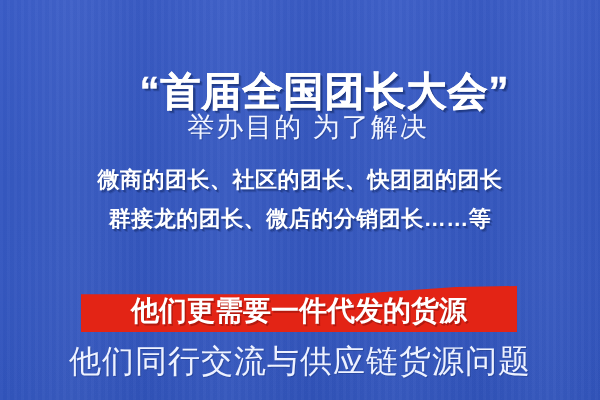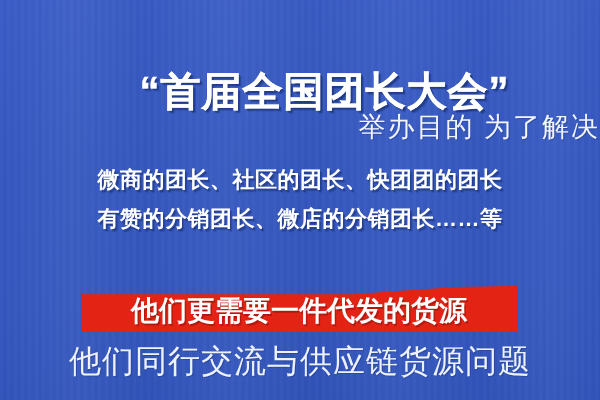--- a/index.html
+++ b/index.html
@@ -67,21 +67,21 @@
       3px 3px 0 rgba(22,45,110,0.30);
     padding-left: 40px;
     -webkit-text-stroke: 0.4px #ffffff;
   }
 
   
   .subtitle {
     left: 0;
     right: 0;
     top: 108px;
-    text-align: right;
+    text-align: center;
     font-size: 27px;
     line-height: 38px;
     font-weight: 400;
     color: #f2f5ff;
     letter-spacing: 2px;
     white-space: nowrap;
     text-shadow: 1px 1px 0 rgba(22,45,110,0.35);
     margin-left: 16px;
   }
 
@@ -160,21 +160,21 @@
 <body>
 
 <div id="poster">
 
   <h1 class="layer title">“首届全国团长大会”</h1>
 
   <div class="layer subtitle">举办目的 为了解决</div>
 
   <div class="layer body-list">
     <div class="body-line">微商的团长、社区的团长、快团团的团长</div>
-    <div class="body-line">有赞的分销团长、微店的分销团长……等</div>
+    <div class="body-line">群接龙的团长、微店的分销团长……等</div>
   </div>
 
   <div class="layer banner-wrap">
     <div class="banner-shape"></div>
     <div class="banner-text">他们更需要一件代发的货源</div>
   </div>
 
   <div class="layer footer">他们同行交流与供应链货源问题</div>
 
 </div>

